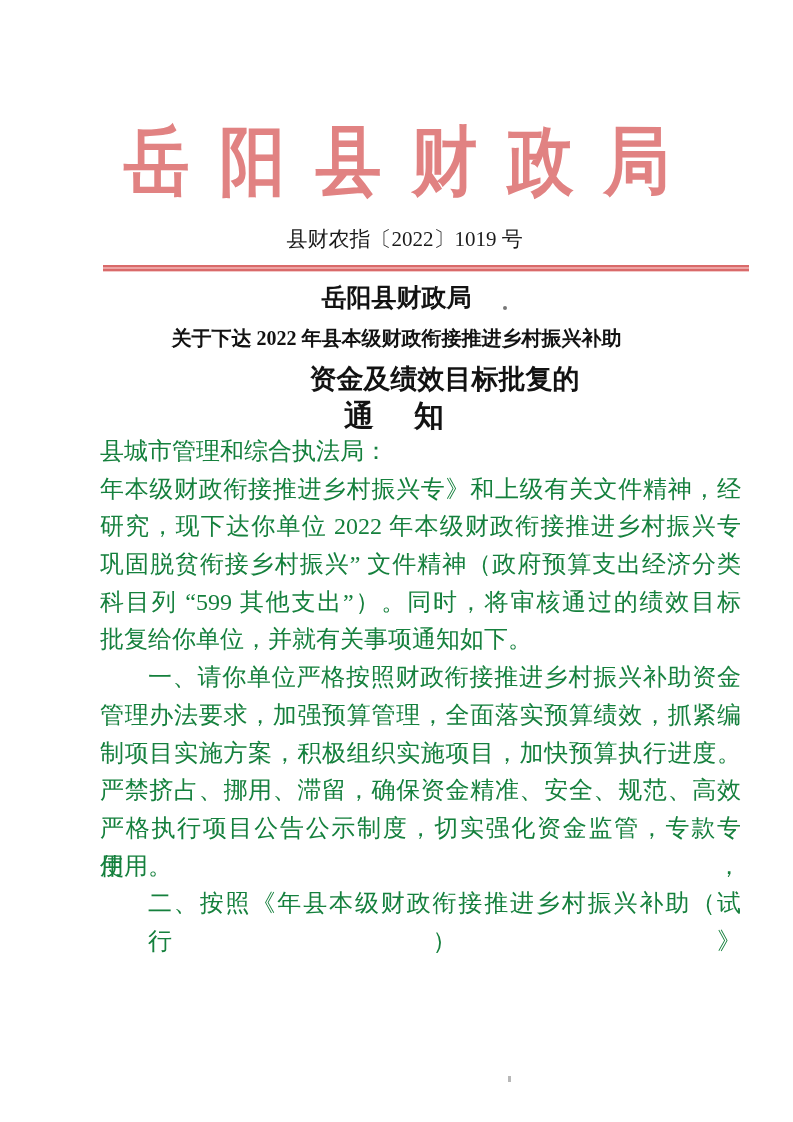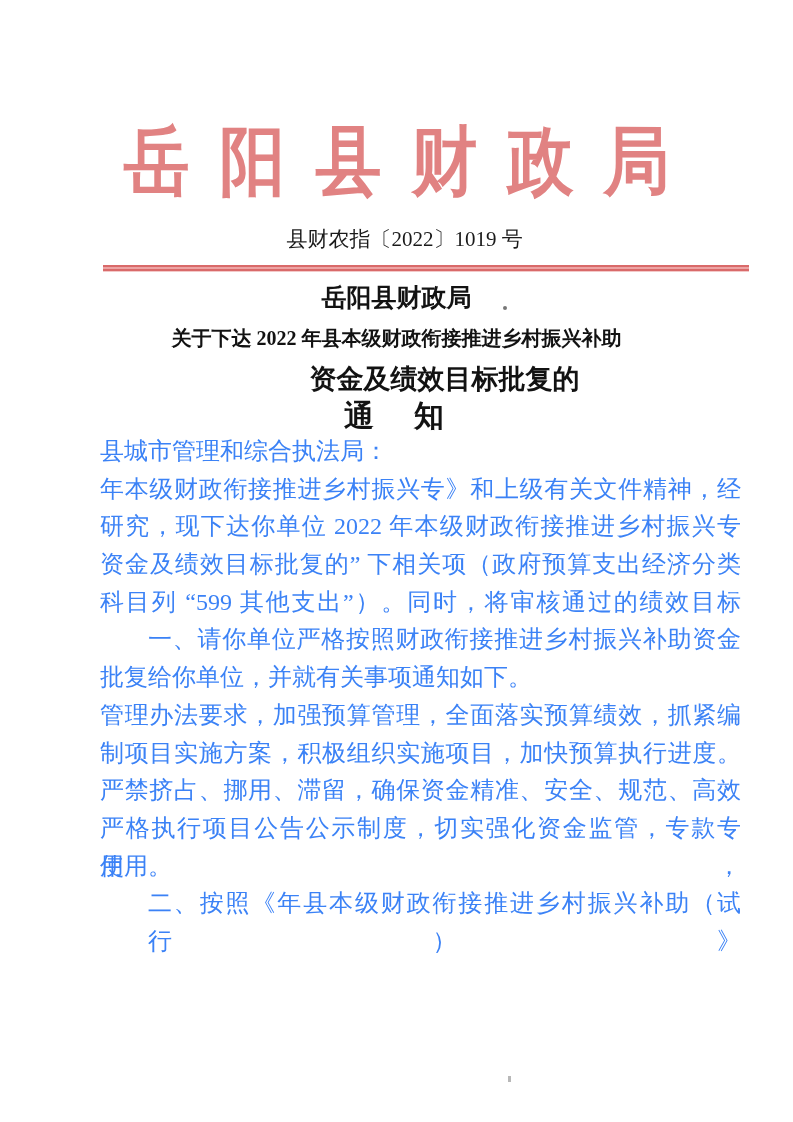--- a/index.html
+++ b/index.html
@@ -74,21 +74,21 @@
   .title-c { top: 363px; font-size: 27px; line-height: 32px; padding-left: 48px; }
   .title-d { top: 400px; font-size: 30px; line-height: 32px; letter-spacing: 5px; }
 
   
   .body-text {
     position: absolute;
     top: 433px;
     left: 100px;
     width: 641px;
     font-size: 24px;
-    color: #3b82f6;
+    color: #15803d;
   }
   .bline {
     line-height: 37.7px;
     height: 37.7px;
     overflow: visible;
   }
   .bline.indent { padding-left: 48px; }
   .bline.stretch { text-align: justify; text-align-last: justify; }
 
   
@@ -130,24 +130,24 @@
   <div class="title-line title-b">关于下达 2022 年县本级财政衔接推进乡村振兴补助</div>
 
   <div class="title-line title-c">资金及绩效目标批复的</div>
 
   <div class="title-line title-d">通　知</div>
 
   <div class="body-text" id="bodyLines">
       <div class="bline">县城市管理和综合执法局：</div>
       <div class="bline stretch">年本级财政衔接推进乡村振兴专》和上级有关文件精神，经</div>
       <div class="bline stretch">研究，现下达你单位 2022 年本级财政衔接推进乡村振兴专</div>
-      <div class="bline stretch">资金及绩效目标批复的” 下相关项（政府预算支出经济分类</div>
+      <div class="bline stretch">巩固脱贫衔接乡村振兴” 文件精神（政府预算支出经济分类</div>
       <div class="bline stretch">科目列 “599 其他支出”）。同时，将审核通过的绩效目标</div>
+      <div class="bline">批复给你单位，并就有关事项通知如下。</div>
       <div class="bline indent stretch">一、请你单位严格按照财政衔接推进乡村振兴补助资金</div>
-      <div class="bline">批复给你单位，并就有关事项通知如下。</div>
       <div class="bline stretch">管理办法要求，加强预算管理，全面落实预算绩效，抓紧编</div>
       <div class="bline stretch">制项目实施方案，积极组织实施项目，加快预算执行进度。</div>
       <div class="bline stretch">严禁挤占、挪用、滞留，确保资金精准、安全、规范、高效</div>
       <div class="bline stretch">严格执行项目公告公示制度，切实强化资金监管，专款专用，</div>
       <div class="bline">使用。</div>
       <div class="bline indent stretch">二、按照《年县本级财政衔接推进乡村振兴补助（试行）》</div>
     </div>
 
   <span class="scan-speck"></span>
 

